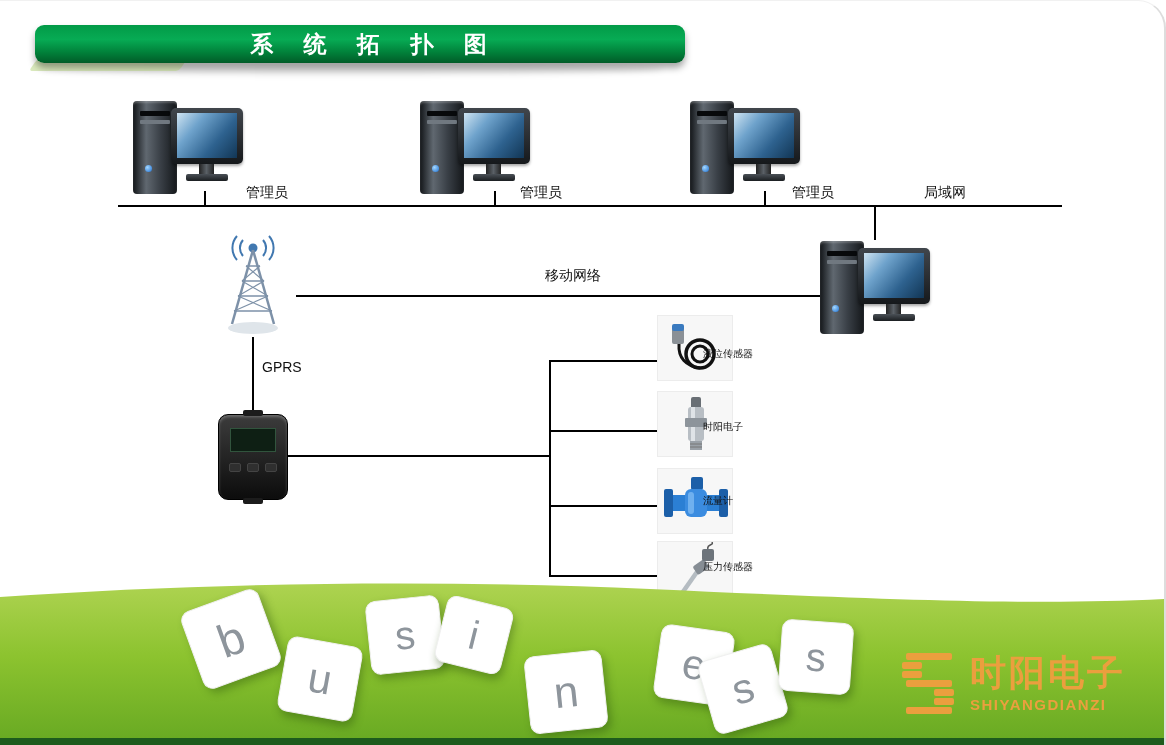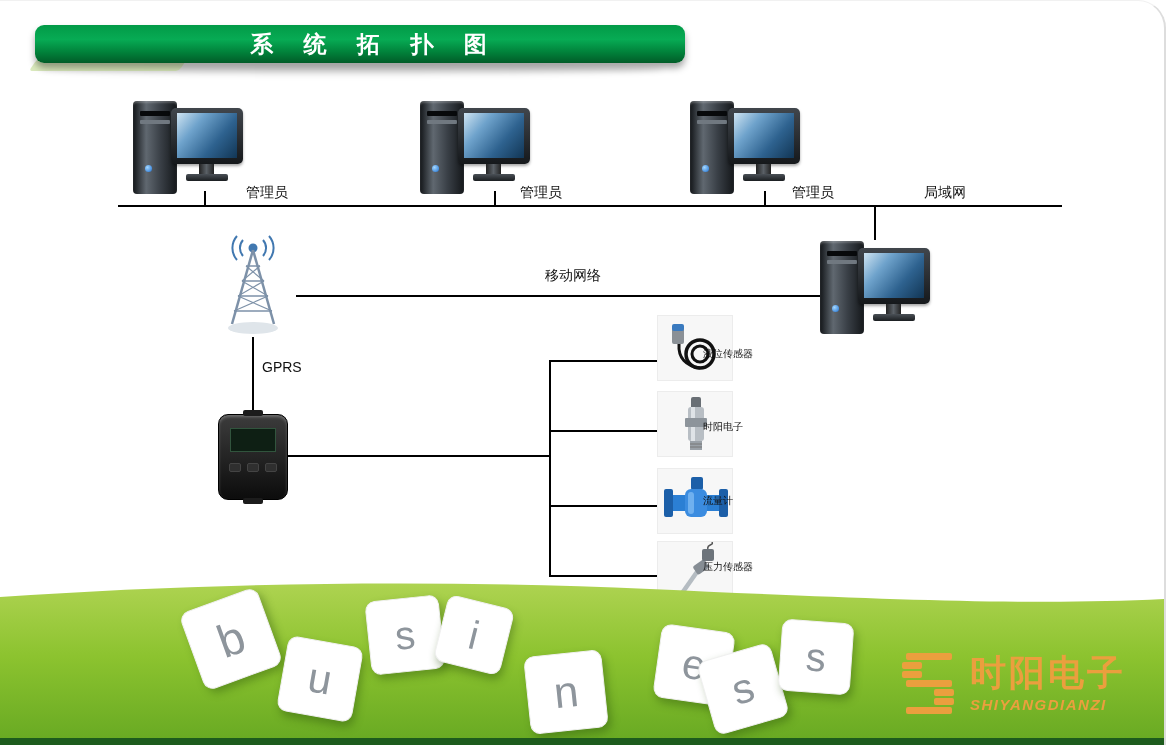--- a/index.html
+++ b/index.html
@@ -78,21 +78,21 @@
   .logo-icon{position:relative;width:56px;height:62px;}
   .bar{position:absolute;height:7px;background:#eb9f3e;border-radius:2px;}
   .bar.r1{top:0;left:6px;width:46px;}
   .bar.r2{top:9px;left:2px;width:20px;}
   .bar.r3{top:18px;left:2px;width:20px;}
   .bar.r4{top:27px;left:6px;width:46px;}
   .bar.r5{top:36px;left:34px;width:20px;}
   .bar.r6{top:45px;left:34px;width:20px;}
   .bar.r7{top:54px;left:6px;width:46px;}
   .logo-cn{font-size:36px;font-weight:bold;color:#eb9f3e;letter-spacing:3px;line-height:1;}
-  .logo-en{font-size:15px;font-weight:bold;color:#eb9f3e;letter-spacing:1.5px;margin-top:5px;font-style:italic;}
+  .logo-en{font-size:15px;font-weight:bold;color:#eb9f3e;letter-spacing:1.5px;margin-top:5px;}
 </style>
 </head>
 <body>
 
 <div class="page">
 
   <div class="banner-accent"></div>
   <div class="banner-shadow"></div>
   <div class="banner">
     <span class="banner-title">系 统 拓 扑 图</span>

